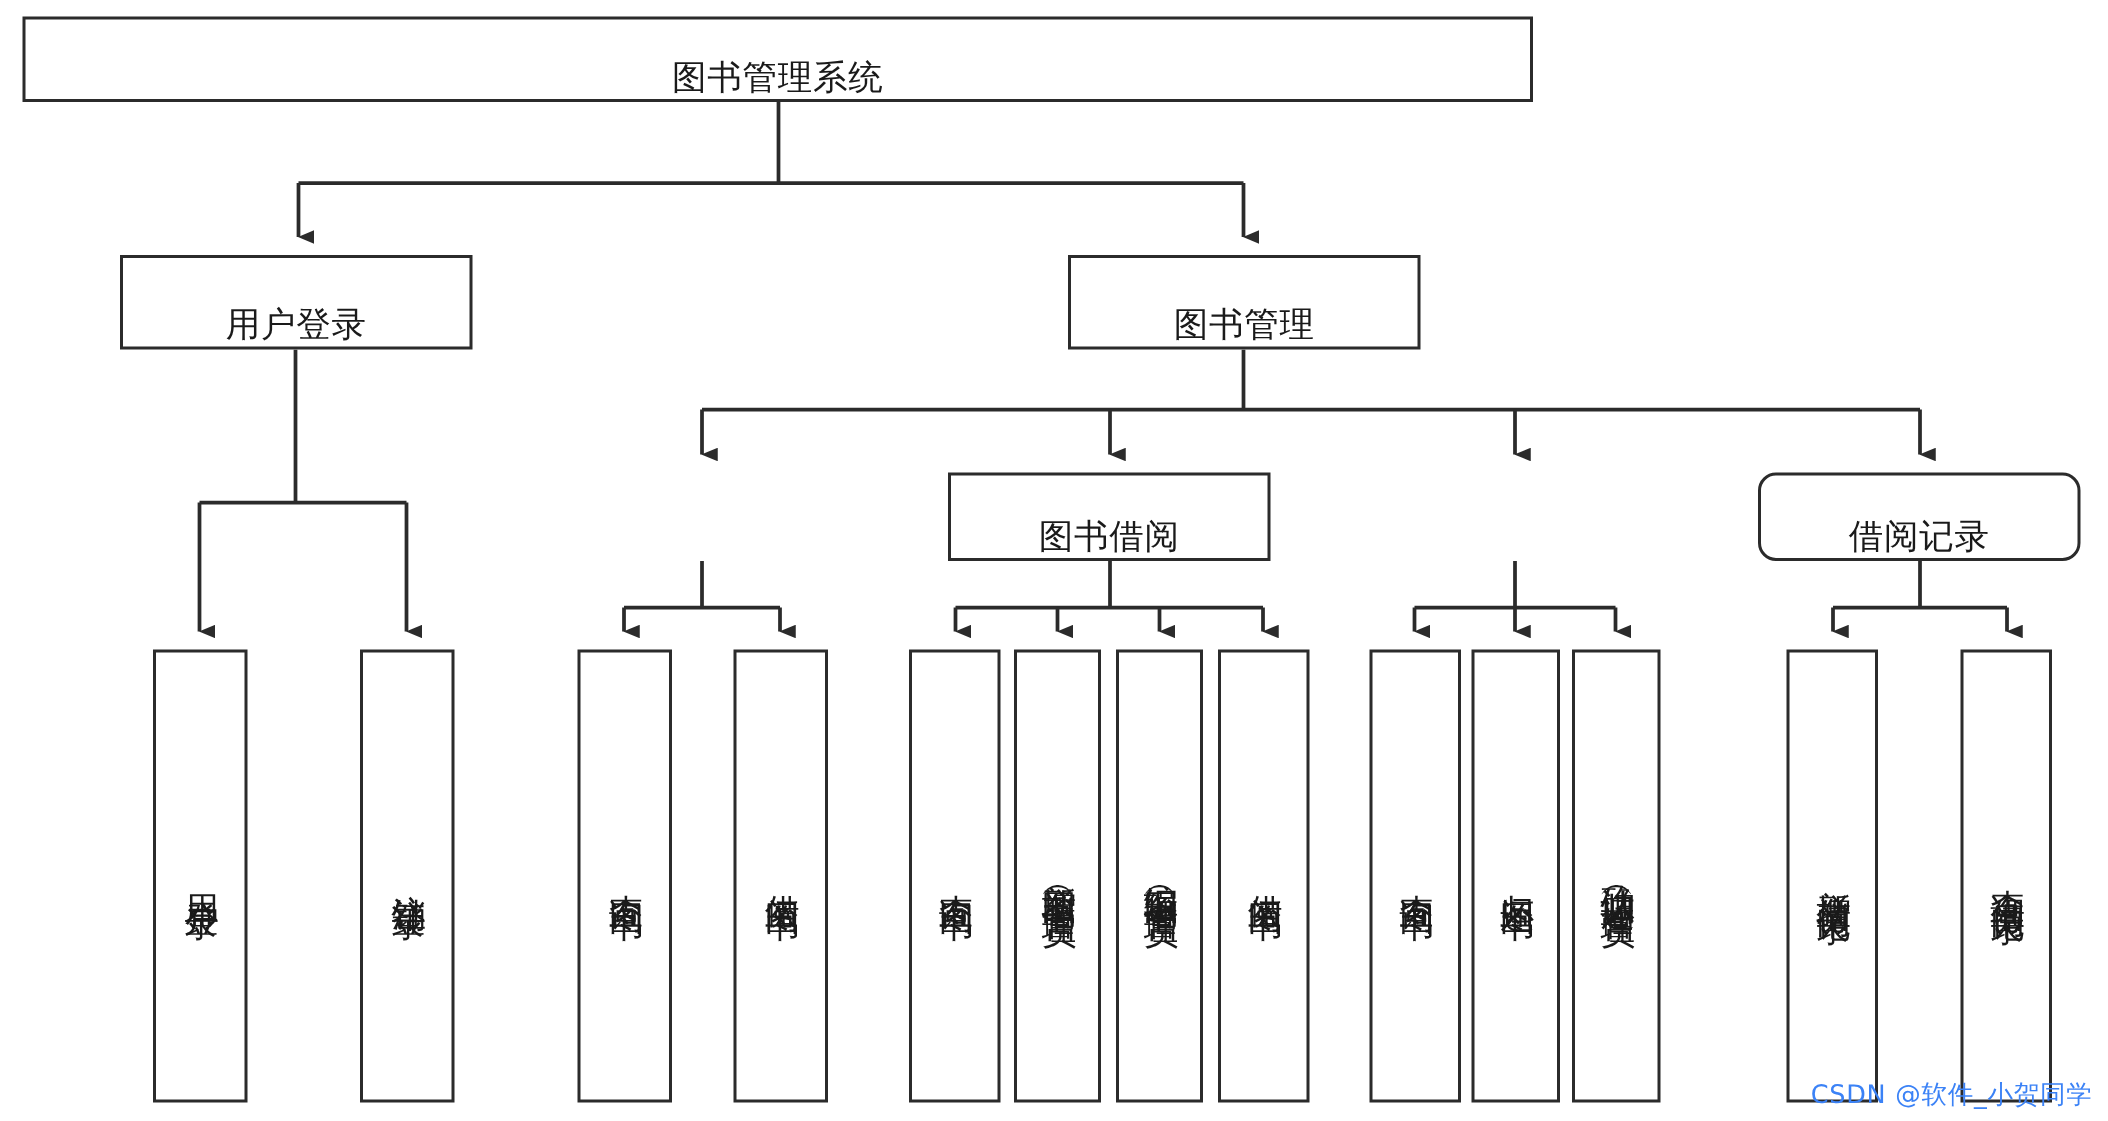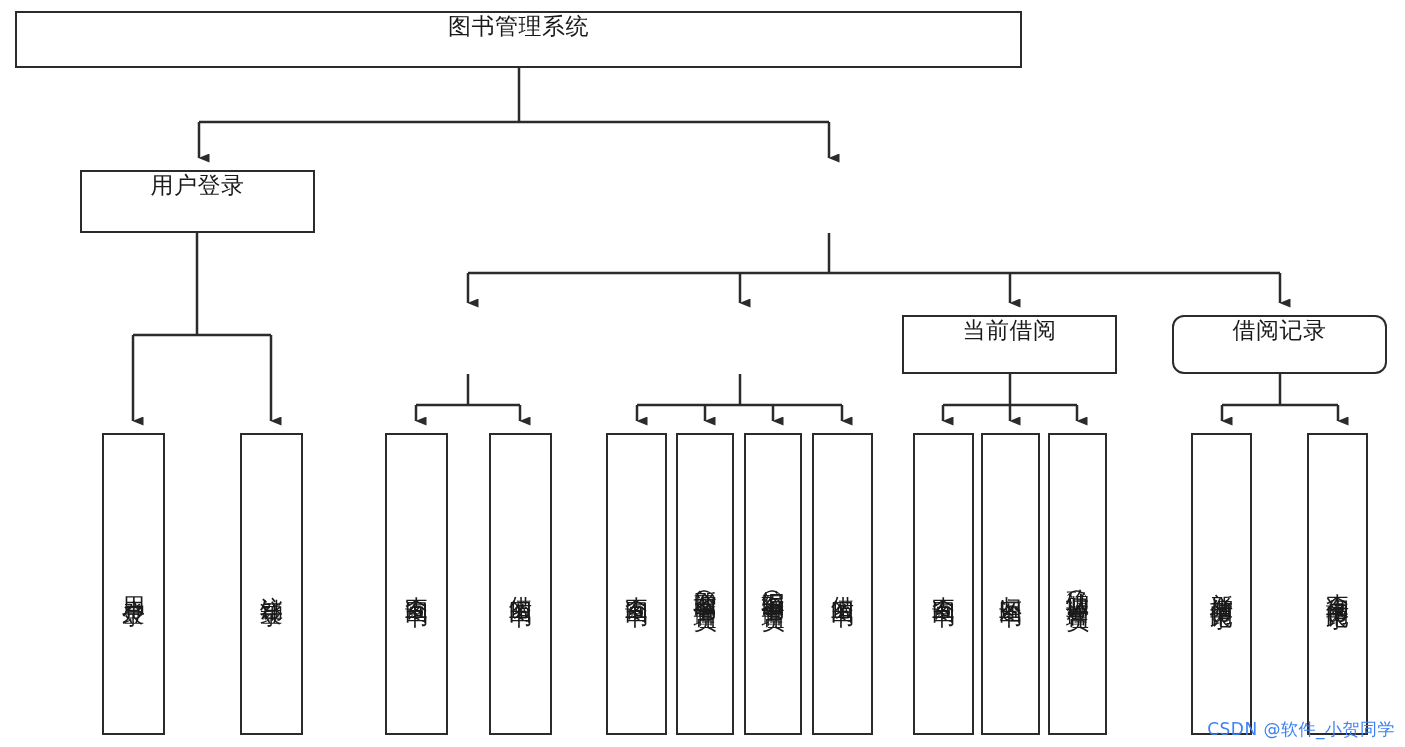--- a/index.html
+++ b/index.html
@@ -24,21 +24,21 @@
     top: 0;
     width: 1405px;
     height: 747px;
   }
   .node {
     position: absolute;
     box-sizing: border-box;
     border: 2px solid #2b2b2b;
     background: #ffffff;
     display: flex;
-    align-items: flex-start;
+    align-items: flex-end;
     justify-content: center;
     color: #1a1a1a;
   }
   .node .label {
     display: block;
     text-align: center;
     line-height: 1.18;
     white-space: nowrap;
   }
   .node.horizontal .label {
@@ -123,23 +123,26 @@
     </g>
   </svg>
 
   <div class="node horizontal" style="left:15px; top:11px; width:1007px; height:57px;">
     <span class="label">图书管理系统</span>
   </div>
 
   <div class="node horizontal" style="left:80px; top:170px; width:235px; height:63px;">
     <span class="label">用户登录</span>
   </div>
+  <div class="node horizontal" style="left:712px; top:170px; width:235px; height:63px;">
+    <span class="label">图书管理</span>
+  </div>
 
-  <div class="node horizontal" style="left:902px; top:315px; width:215px; height:59px;">
-    <span class="label">当前借阅</span>
+  <div class="node horizontal" style="left:632px; top:315px; width:215px; height:59px;">
+    <span class="label">图书借阅</span>
   </div>
   <div class="node horizontal" style="left:1172px; top:315px; width:215px; height:59px;border-radius:12px;">
     <span class="label">借阅记录</span>
   </div>
 
   <div class="node vertical" style="left:102px; top:433px; width:63px; height:302px;">
     <span class="label">用户登录</span>
   </div>
   <div class="node vertical" style="left:240px; top:433px; width:63px; height:302px;">
     <span class="label">注销登录</span>

